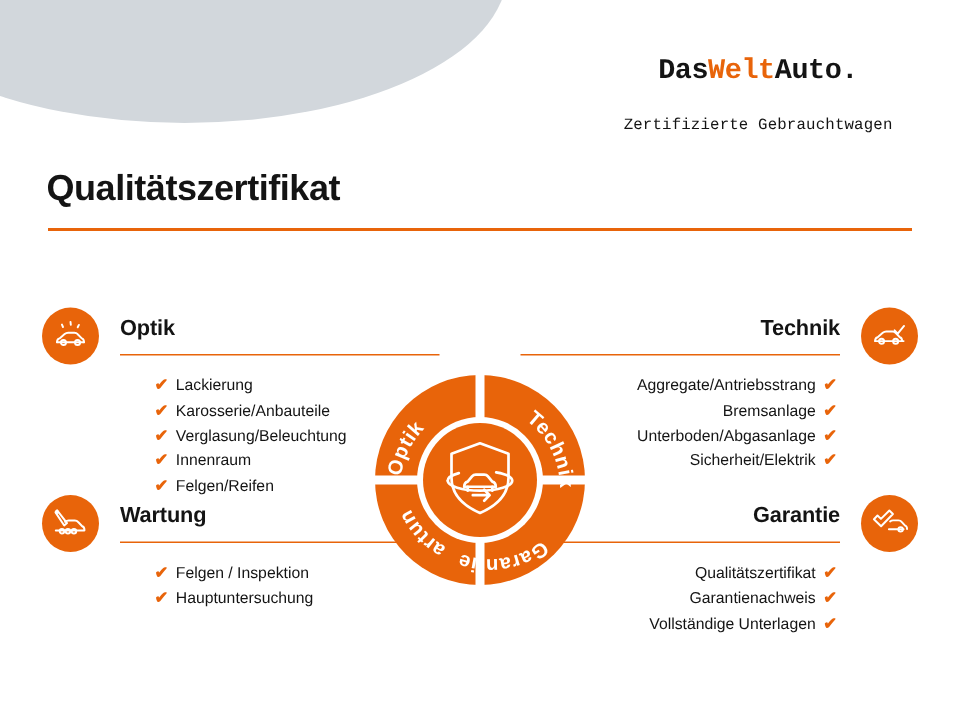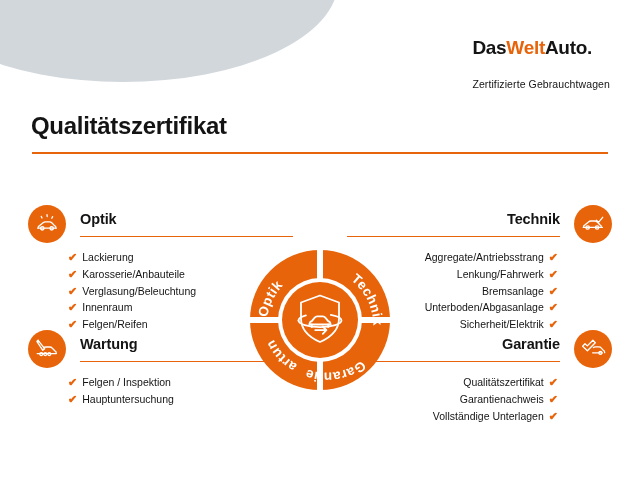--- a/index.html
+++ b/index.html
@@ -25,24 +25,25 @@
     left: -92px;
     top: -118px;
     width: 430px;
     height: 200px;
     background: #d2d7dc;
     border-radius: 50%;
   }
 
   .brand {
     position: absolute;
-    right: 30px;
+    right: 45px;
     top: 38px;
-    text-align: left;
+    text-align: center;
     line-height: 1;
+    font-family: Liberation Mono, monospace;
   }
   .brand-line1 {
     font-size: 19px;
     font-weight: bold;
     letter-spacing: -0.3px;
     white-space: nowrap;
   }
   .brand-das, .brand-auto { color: #141414; }
   .brand-welt { color: #e8640a; }
   .brand-line2 {
@@ -125,21 +126,21 @@
 
   .check-list {
     list-style: none;
     margin: 0;
     padding: 0;
     font-size: 10.5px;
     line-height: 16.8px;
     color: #141414;
   }
   .panel-tl .check-list, .panel-bl .check-list {
-    margin-left: 40px;
+    margin-left: 75px;
     text-align: left;
   }
   .panel-tr .check-list, .panel-br .check-list {
     margin-right: 54px;
     text-align: right;
   }
   .check-list li {
     white-space: nowrap;
   }
   .chk {
@@ -211,21 +212,20 @@
             <circle cx="17.1" cy="16.5" r="1.7"></circle>
             <path d="M16.4 9.2l2.1 2.2 4.2-5.1"></path>
           </g>
         </svg>
       </div>
       <div class="panel-title">Technik</div>
       <div class="panel-rule"></div>
     </div>
     <ul class="check-list">
       <li><span>Aggregate/Antriebsstrang</span><span class="chk">✔</span></li>
-      <li><span>Lenkung/Fahrwerk</span><span class="chk">✔</span></li>
       <li><span>Bremsanlage</span><span class="chk">✔</span></li>
       <li><span>Unterboden/Abgasanlage</span><span class="chk">✔</span></li>
       <li><span>Sicherheit/Elektrik</span><span class="chk">✔</span></li>
     </ul>
   </div>
 
   <div class="panel panel-bl">
     <div class="panel-head">
       <div class="badge">
         <svg width="26" height="26" viewBox="0 0 26 26">

